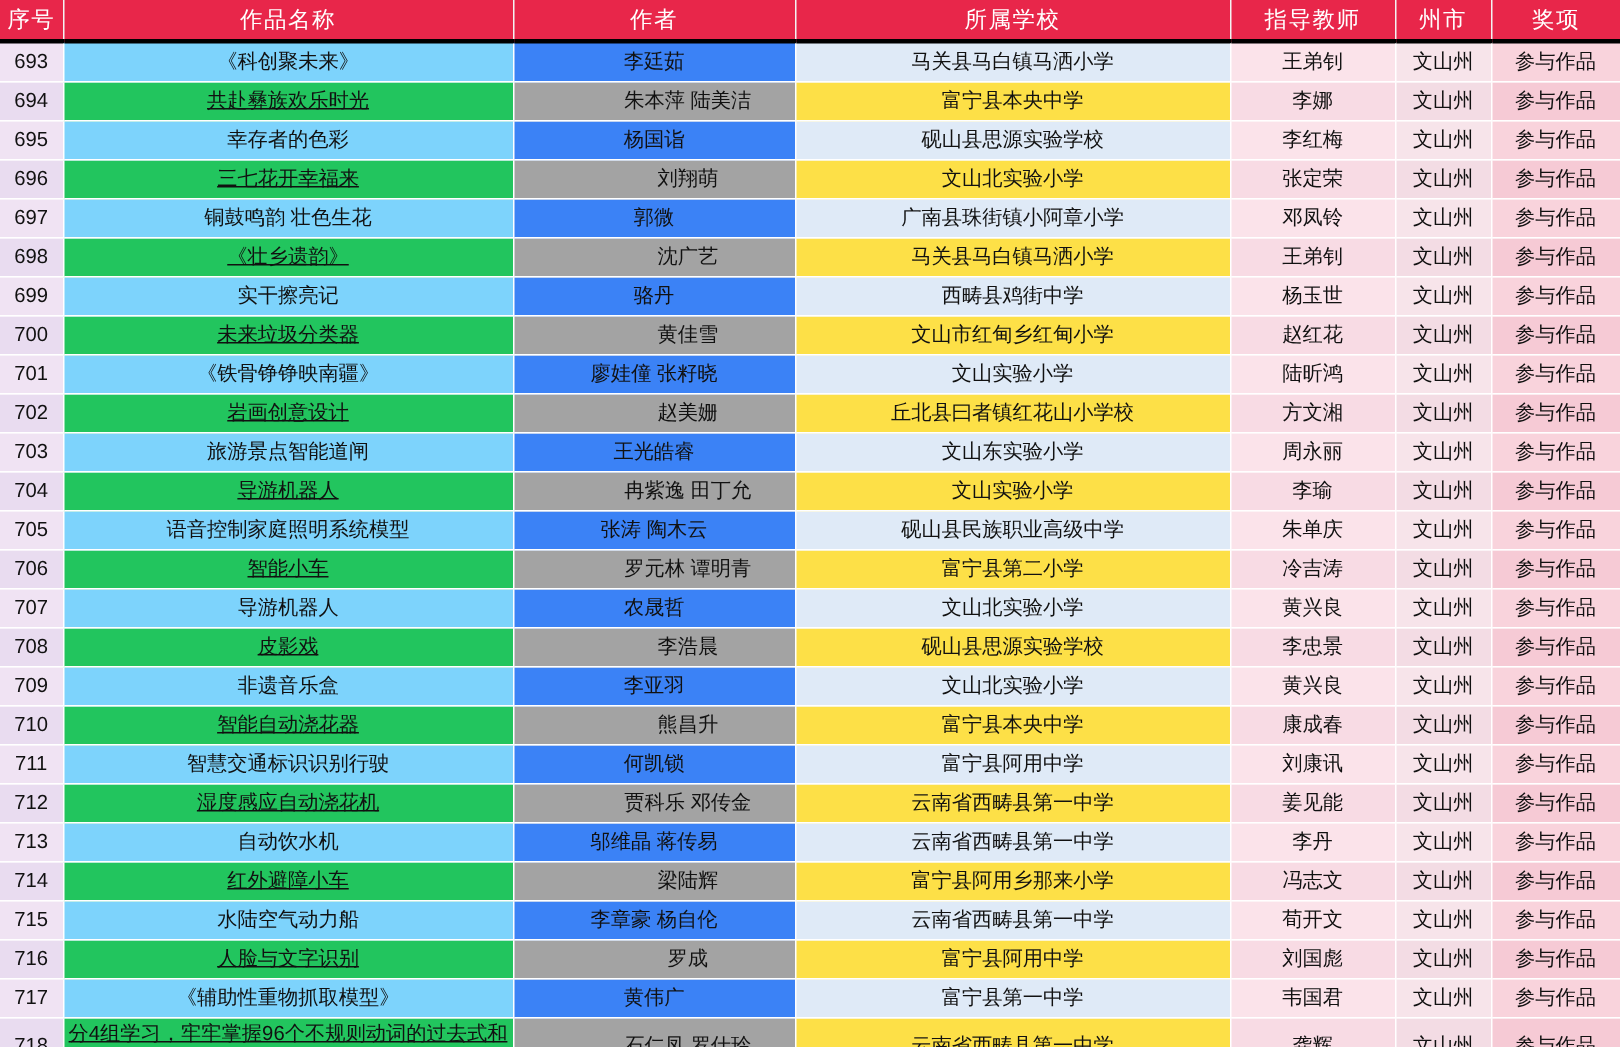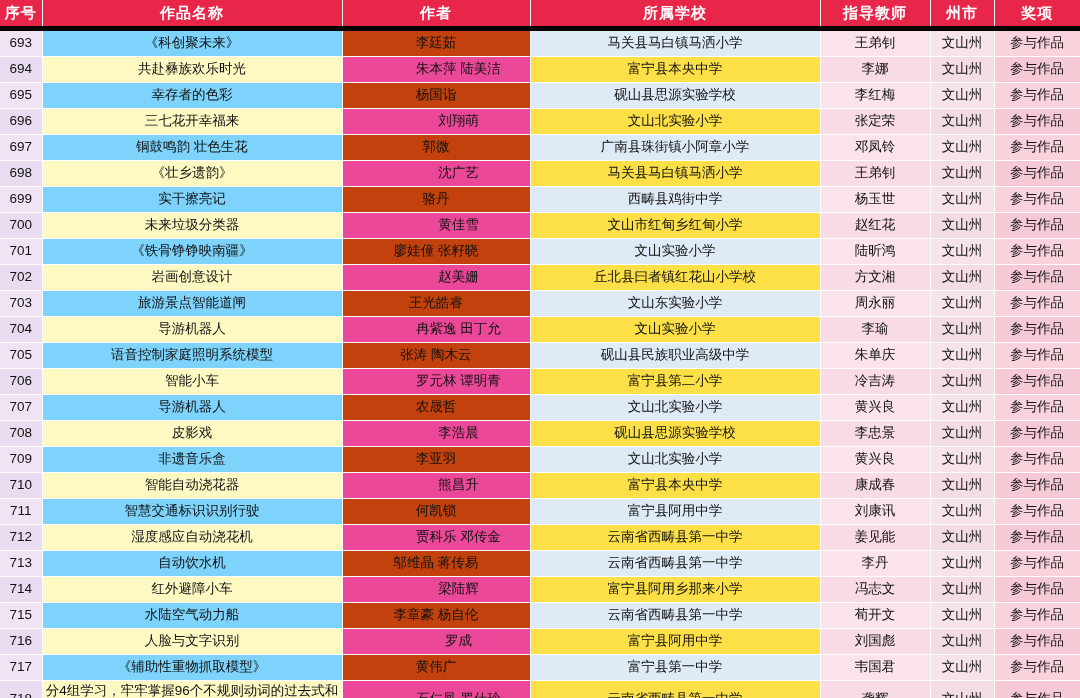--- a/index.html
+++ b/index.html
@@ -15,26 +15,26 @@
   }
   table.award-table {
     border-collapse: collapse;
     width: 1080px;
     table-layout: fixed;
   }
   table.award-table th {
     background: #e8264a;
     color: #ffffff;
     font-size: 15px;
-    font-weight: bold;
+    font-weight: normal;
     height: 24px;
     padding: 1px 2px;
     text-align: center;
     border-right: 1px solid #f3f3f3;
-    border-bottom: 5px solid #000000;
+    border-bottom: 3px solid #000000;
     letter-spacing: 1px;
   }
   table.award-table th:last-child { border-right: none; }
   table.award-table td {
     font-size: 13.5px;
     color: #111111;
     text-align: center;
     vertical-align: middle;
     padding: 2px 3px;
     border-right: 1px solid #ffffff;
@@ -47,29 +47,29 @@
   col.c-name  { width: 300px; }
   col.c-author{ width: 188px; }
   col.c-school{ width: 290px; }
   col.c-teacher{ width: 110px; }
   col.c-city  { width: 64px; }
   col.c-award { width: 86px; }
 
   
   td.seq      { background: #f0e3f3; color: #111; font-size: 14px; }
   td.name     { background: #7dd3fc; }
-  td.author   { background: #c2410c; }
+  td.author   { background: #3b82f6; }
   td.school   { background: #dfeaf7; }
   td.teacher  { background: #fbe3ea; }
   td.city     { background: #f7e4ea; }
   td.award    { background: #f9d3dc; margin-left: 12px; }
 
   tr.alt td.seq     { background: #e9dcf0; margin-left: 43px; }
-  tr.alt td.name    { background: #fef9c3; }
-  tr.alt td.author  { background: #ec4899; padding-left: 48px; }
+  tr.alt td.name    { background: #22c55e; text-decoration: underline; }
+  tr.alt td.author  { background: #a3a3a3; padding-left: 48px; }
   tr.alt td.school  { background: #fde047; }
   tr.alt td.teacher { background: #f8dbe4; }
   tr.alt td.city    { background: #f3dce4; }
   tr.alt td.award   { background: #f6cad5; }
 
   td.name { font-size: 13.5px; }
   td.tall { line-height: 1.35; }
 </style>
 </head>
 <body>

